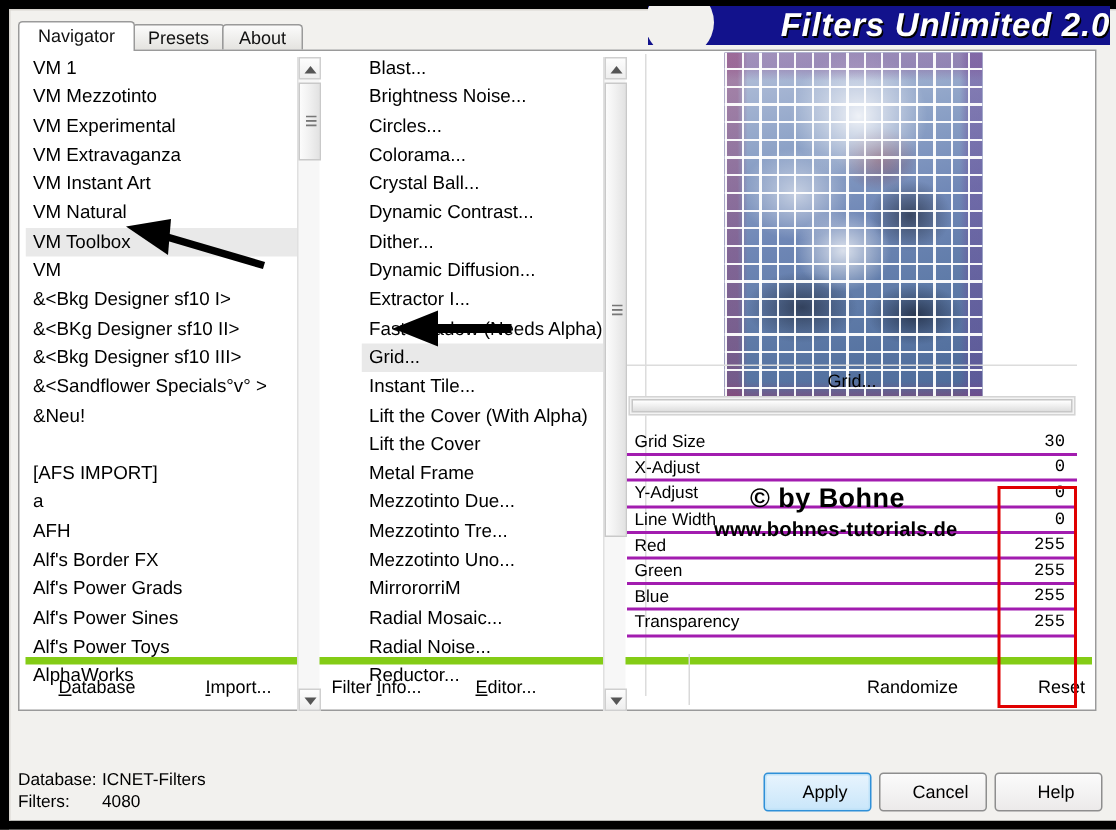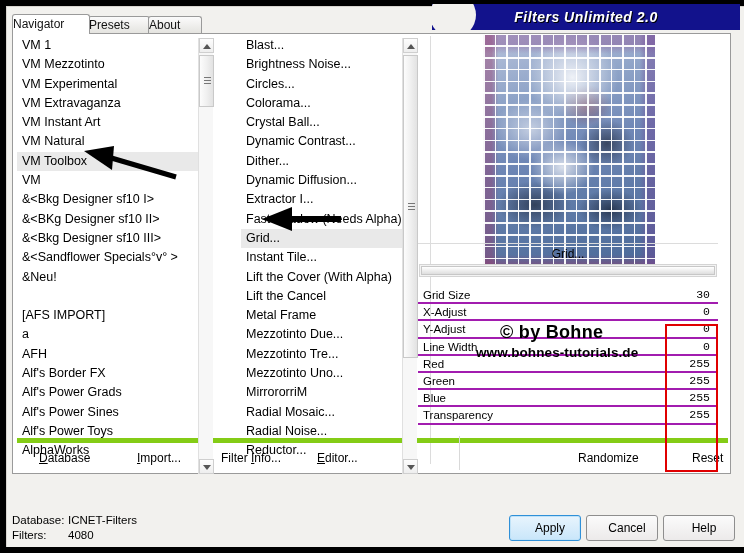--- a/index.html
+++ b/index.html
@@ -30,33 +30,33 @@
     position:absolute;left:432px;top:4px;width:308px;height:26px;
     background:#12128c;
     overflow:hidden;
   }
   .banner .notch{
     position:absolute;left:-2px;top:-12px;width:46px;height:46px;
     background:#f2f1ee;border-radius:50%;
   }
   .banner-title{
     position:absolute;left:0;top:0;width:308px;height:26px;
-    line-height:26px;text-align:center;
-    color:#ffffff;font-style:italic;font-weight:bold;font-size:14px;
+    line-height:26px;text-align:right;
+    color:#ffffff;font-style:italic;font-weight:bold;font-size:22px;
     letter-spacing:.5px;
     text-shadow:1px 1px 0 #000;
   }
 
   
   .tabbar{position:absolute;left:12px;top:14px;height:20px;}
   .tab{
     position:absolute;top:0;height:20px;
     box-sizing:border-box;
     font-size:12px;color:#111;
-    text-align:left;line-height:19px;
+    text-align:center;line-height:19px;
     border:1px solid #9a9a9a;
     border-bottom:none;
     border-radius:3px 3px 0 0;
   }
   .tab.inactive{
     background:linear-gradient(#fbfbfb,#e3e2de);
     top:2px;height:18px;line-height:17px;
   }
   .tab.active{
     background:#ffffff;
@@ -288,21 +288,21 @@
         <div class="list-item"><span>Colorama...</span></div>
         <div class="list-item"><span>Crystal Ball...</span></div>
         <div class="list-item"><span>Dynamic Contrast...</span></div>
         <div class="list-item"><span>Dither...</span></div>
         <div class="list-item"><span>Dynamic Diffusion...</span></div>
         <div class="list-item"><span>Extractor I...</span></div>
         <div class="list-item"><span>Fast Shadow (Needs Alpha)</span></div>
         <div class="list-item selected"><span>Grid...</span></div>
         <div class="list-item"><span>Instant Tile...</span></div>
         <div class="list-item"><span>Lift the Cover (With Alpha)</span></div>
-        <div class="list-item"><span>Lift the Cancel</span></div>
+        <div class="list-item"><span>Lift the Cover</span></div>
         <div class="list-item"><span>Metal Frame</span></div>
         <div class="list-item"><span>Mezzotinto Due...</span></div>
         <div class="list-item"><span>Mezzotinto Tre...</span></div>
         <div class="list-item"><span>Mezzotinto Uno...</span></div>
         <div class="list-item"><span>MirrororriM</span></div>
         <div class="list-item"><span>Radial Mosaic...</span></div>
         <div class="list-item"><span>Radial Noise...</span></div>
         <div class="list-item"><span>Reductor...</span></div>
         <div class="list-item"><span>Remove Gray...</span></div>
       </div>

